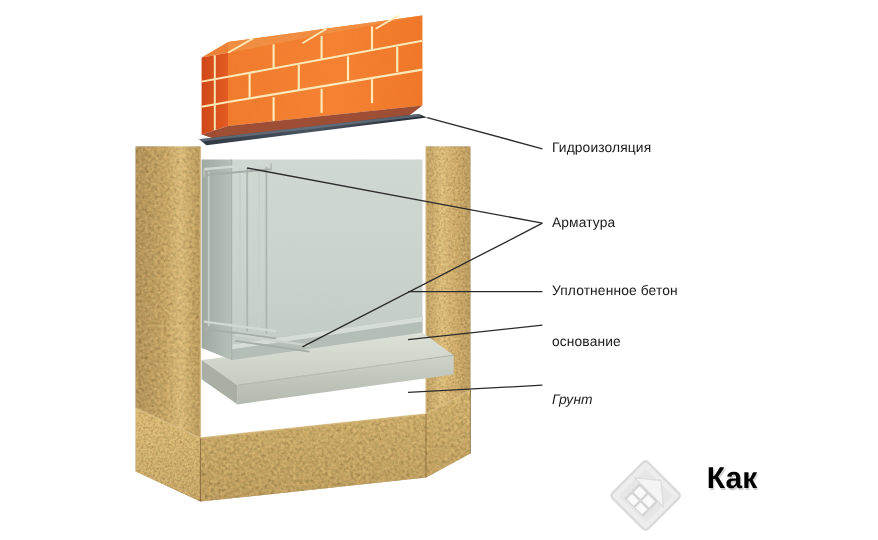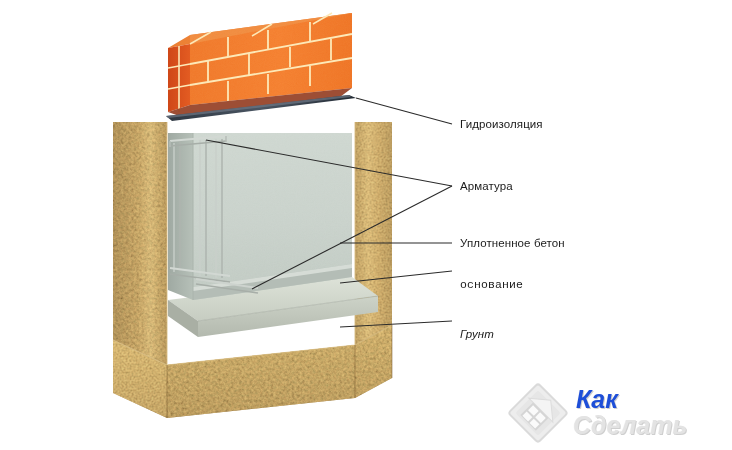--- a/index.html
+++ b/index.html
@@ -7,22 +7,22 @@
        font-family:"Liberation Sans","DejaVu Sans",sans-serif;}
   #stage{position:relative;width:592px;height:450px;background:#fff;}
   #svgroot{position:absolute;left:0;top:0;width:732px;height:450px;}
 
   .lbl{position:absolute;color:#1a1a1a;font-size:11.5px;line-height:14px;
        white-space:pre;letter-spacing:.1px;}
 
   
   #wm{position:absolute;left:505px;top:381px;width:222px;height:64px;}
   #wm-text{position:absolute;left:68px;top:2px;width:156px;height:60px;}
-  .wm-k{position:absolute;left:3px;top:2px;font-size:25px;font-weight:bold;
-        font-style:italic;color:#1d4ed8;
+  .wm-k{position:absolute;left:16px;top:2px;font-size:25px;font-weight:bold;
+        color:#000000;
         text-shadow:1px 1px 0 #cfcfcf,-0.5px -0.5px 0 #f4f4f4;}
   .wm-p{position:absolute;left:63px;top:12px;font-size:16px;font-weight:bold;
         font-style:italic;color:#dcdcdc;text-shadow:1px 1px 0 #cacaca;}
   .wm-s{position:absolute;left:0;top:28px;font-size:25px;font-weight:bold;
         font-style:italic;color:#e3e3e3;
         text-shadow:1px 1px 0 #cfcfcf,-0.5px -0.5px 0 #f4f4f4;}
 </style>
 </head>
 <body>
 
@@ -306,38 +306,37 @@
       <path d="M340,327 L452,321"></path>
     </g>
   </svg>
 
   <div class="lbl" style="left:460px; top:117px;">Гидроизоляция</div>
 
   <div class="lbl" style="left:460px; top:179px;">Арматура</div>
 
   <div class="lbl" style="left:460px; top:236px;">Уплотненное бетон</div>
 
-  <div class="lbl" style="left:460px; top:278px;font-family:Liberation Mono, monospace;">основание</div>
+  <div class="lbl" style="left:460px; top:278px;">основание</div>
 
   <div class="lbl" style="left:460px; top:327px;font-style:italic;">Грунт</div>
 
   <div id="wm">
     <svg width="66" height="64" viewBox="0 0 66 64">
       <g transform="rotate(45 33 32)">
         <rect x="12" y="11" width="42" height="42" rx="3" fill="#ededed" stroke="#dadada" stroke-width="2"></rect>
         <rect x="17" y="16" width="32" height="32" rx="2" fill="#e6e6e6"></rect>
       </g>
       <g transform="rotate(45 33 32)">
         <polygon points="33,14 50,28 16,28" fill="#f4f4f4" stroke="#dcdcdc" stroke-width="1"></polygon>
         <rect x="22" y="28" width="22" height="18" fill="#d5d5d5"></rect>
         <rect x="24" y="30" width="8" height="7" fill="#fafafa"></rect>
         <rect x="34" y="30" width="8" height="7" fill="#fafafa"></rect>
         <rect x="24" y="39" width="8" height="6" fill="#fafafa"></rect>
         <rect x="34" y="39" width="8" height="6" fill="#fafafa"></rect>
       </g>
     </svg>
     <div id="wm-text">
       <span class="wm-k">Как</span>
-      <span class="wm-s">Сделать</span>
     </div>
   </div>
 
 </div>
 
 </body></html>

